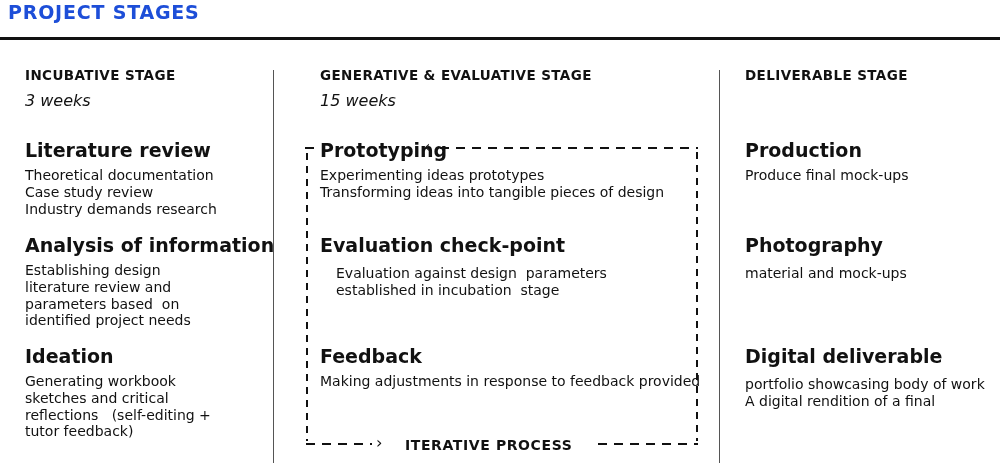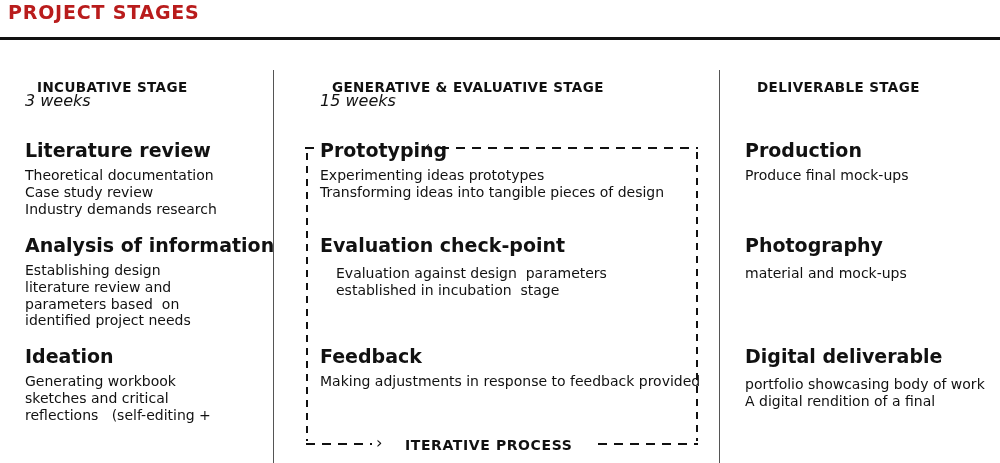--- a/index.html
+++ b/index.html
@@ -3,25 +3,25 @@
 <meta charset="utf-8">
 <style>
   html,body { margin:0; padding:0; background:#ffffff; }
   .canvas {
     position:relative; width:1000px; height:463px; background:#ffffff;
     font-family:"DejaVu Sans","Liberation Sans",sans-serif; color:#111;
     overflow:hidden;
   }
   .page-title {
     position:absolute; left:8px; top:1px; margin:0;
-    font-size:19px; font-weight:bold; letter-spacing:0.8px; color:#b91c1c;
+    font-size:19px; font-weight:bold; letter-spacing:0.8px; color:#1d4ed8;
   }
   .rule { position:absolute; left:0; top:37px; width:1000px; height:3px; background:#111; }
   .vsep { position:absolute; top:70px; bottom:0; width:1px; background:#555; }
-  .col-heading { position:absolute; margin:12px; font-size:13.5px; font-weight:bold; letter-spacing:0.4px; white-space:nowrap; }
+  .col-heading { position:absolute; margin:0; font-size:13.5px; font-weight:bold; letter-spacing:0.4px; white-space:nowrap; }
   .duration { position:absolute; font-size:16px; font-style:italic; white-space:nowrap; }
   .blk-title { position:absolute; margin:0; font-size:19px; font-weight:bold; white-space:nowrap; }
   .body { position:absolute; font-size:14px; line-height:16.8px; }
   .line { white-space:pre-wrap; }
   
   .hdash { position:absolute; height:2px;
     background:repeating-linear-gradient(90deg,#111 0 9px,transparent 9px 16px); }
   .vdash { position:absolute; width:2px;
     background:repeating-linear-gradient(180deg,#111 0 7px,transparent 7px 13px); }
   .arrow { position:absolute; font-size:16px; line-height:14px; color:#111; }
@@ -54,20 +54,21 @@
     <div class="line">literature review and</div>
     <div class="line">parameters based  on</div>
     <div class="line">identified project needs</div>
   </div>
 
   <h3 class="blk-title" style="left:25px; top:345px">Ideation</h3>
   <div class="body" style="left:25px; top:373px">
     <div class="line">Generating workbook</div>
     <div class="line">sketches and critical</div>
     <div class="line">reflections   (self-editing +</div>
+    <div class="line">tutor feedback)</div>
   </div>
 
   <h2 class="col-heading" style="left:320px; top:67px">GENERATIVE &amp; EVALUATIVE STAGE</h2>
   <div class="duration" style="left:320px; top:91px">15 weeks</div>
 
   <div class="vdash" style="left:306px; top:153px; height:288px"></div>
   <div class="vdash" style="left:696px; top:152px; height:289px"></div>
   <div class="hdash" style="left:305px; top:147px; width:9px"></div>
   <span class="arrow" style="left:424px; top:140px">‹</span>
   <div class="hdash" style="left:440px; top:147px; width:258px"></div>

